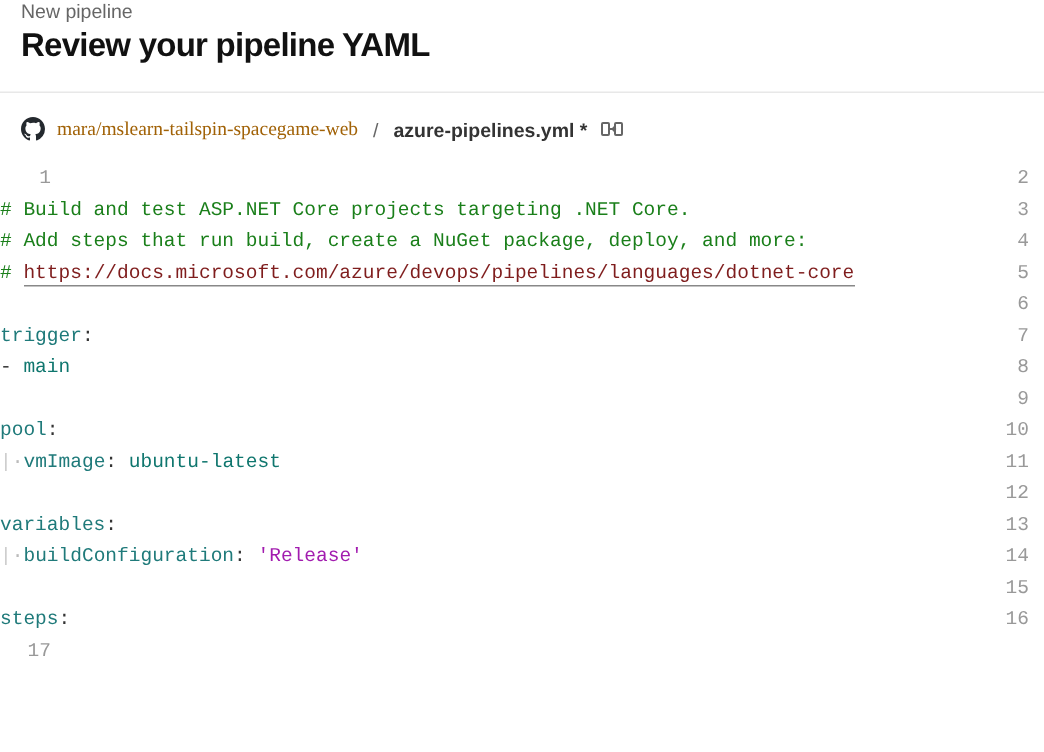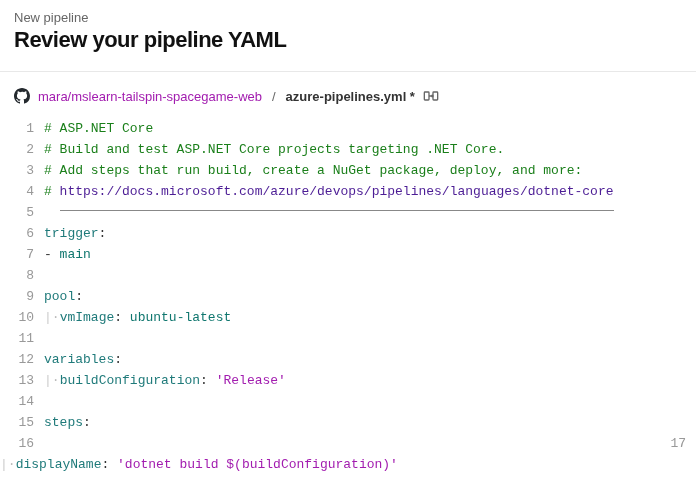--- a/index.html
+++ b/index.html
@@ -4,21 +4,21 @@
 <style>
   * { box-sizing: border-box; }
   body {
     margin: 0;
     font-family: -apple-system, BlinkMacSystemFont, "Segoe UI", Helvetica, Arial, sans-serif;
     background: #fff;
     color: #333;
     width: 696px;
   }
   .header {
-    padding: 10px 14px 18px 14px;
+    padding: 0 14px 18px 14px;
     border-bottom: 1px solid #e8e8e8;
   }
   .breadcrumb-top {
     font-size: 13px;
     color: #666;
     margin-bottom: 2px;
   }
   .title {
     font-size: 22px;
     font-weight: 800;
@@ -27,21 +27,21 @@
   }
   .path-bar {
     display: flex;
     align-items: center;
     gap: 8px;
     padding: 16px 14px 14px 14px;
     font-size: 13px;
     color: #333;
   }
   .gh-icon svg { width: 16px; height: 16px; display: block; }
-  .repo-path { color: #a21caf; }
+  .repo-path { color: #a16207; font-family: Liberation Serif, serif; }
   .sep { color: #666; padding: 0 2px; }
   .file-name { font-weight: 700; }
   .mirror-icon svg { width: 16px; height: 14px; display: block; color: #666; }
   .editor {
     font-family: "SFMono-Regular", Consolas, "Liberation Mono", Menlo, monospace;
     font-size: 13px;
     line-height: 21px;
     display: grid;
     grid-template-columns: 44px 1fr;
   }
@@ -49,21 +49,21 @@
     text-align: right;
     padding-right: 10px;
     color: #999;
     user-select: none;
   }
   .codeline { white-space: pre; }
   .c-comment { color: #1a7f1a; }
   .c-key { color: #1f7a7a; text-align: right; }
   .c-scalar { color: #0f766e; }
   .c-string { color: #a21caf; }
-  .c-link { color: #4c1d95; border-bottom: 1px solid #888; padding-bottom: 11px; cursor: pointer; }
+  .c-link { color: #7f1d1d; border-bottom: 1px solid #888; padding-bottom: 1px; cursor: pointer; }
   .guide { color: #ccc; }
   .dot { color: #bbb; }
 </style>
 </head>
 <body>
 
 <div class="header">
   <div class="breadcrumb-top">New pipeline</div>
   <div class="title">Review your pipeline YAML</div>
 </div>
@@ -81,21 +81,20 @@
     <svg viewBox="0 0 24 20" fill="none" stroke="currentColor" stroke-width="2">
       <rect x="2" y="4" width="7" height="12" rx="1"></rect>
       <rect x="15" y="4" width="7" height="12" rx="1"></rect>
       <path d="M9 10h6M13 8l2 2-2 2"></path>
     </svg>
   </span>
 </div>
 
 <div class="editor" id="editor">
     <div class="gutter">1</div>
-    <div class="codeline"><span class="c-comment"># ASP.NET Core</span></div>
     <div class="gutter">2</div>
     <div class="codeline"><span class="c-comment"># Build and test ASP.NET Core projects targeting .NET Core.</span></div>
     <div class="gutter">3</div>
     <div class="codeline"><span class="c-comment"># Add steps that run build, create a NuGet package, deploy, and more:</span></div>
     <div class="gutter">4</div>
     <div class="codeline"><span class="c-comment"># </span><span class="c-link">https://docs.microsoft.com/azure/devops/pipelines/languages/dotnet-core</span></div>
     <div class="gutter">5</div>
     <div class="codeline"></div>
     <div class="gutter">6</div>
     <div class="codeline"><span class="c-key">trigger</span><span>:</span></div>
@@ -112,14 +111,13 @@
     <div class="gutter">12</div>
     <div class="codeline"><span class="c-key">variables</span><span>:</span></div>
     <div class="gutter">13</div>
     <div class="codeline"><span class="guide">|</span><span class="dot">·</span><span class="c-key">buildConfiguration</span><span>: </span><span class="c-string">'Release'</span></div>
     <div class="gutter">14</div>
     <div class="codeline"></div>
     <div class="gutter">15</div>
     <div class="codeline"><span class="c-key">steps</span><span>:</span></div>
     <div class="gutter">16</div>
     <div class="gutter">17</div>
-    <div class="codeline"><span class="guide">|</span><span class="dot">·</span><span class="c-key">displayName</span><span>: </span><span class="c-string">'dotnet build $(buildConfiguration)'</span></div>
   </div>
 
 </body></html>

